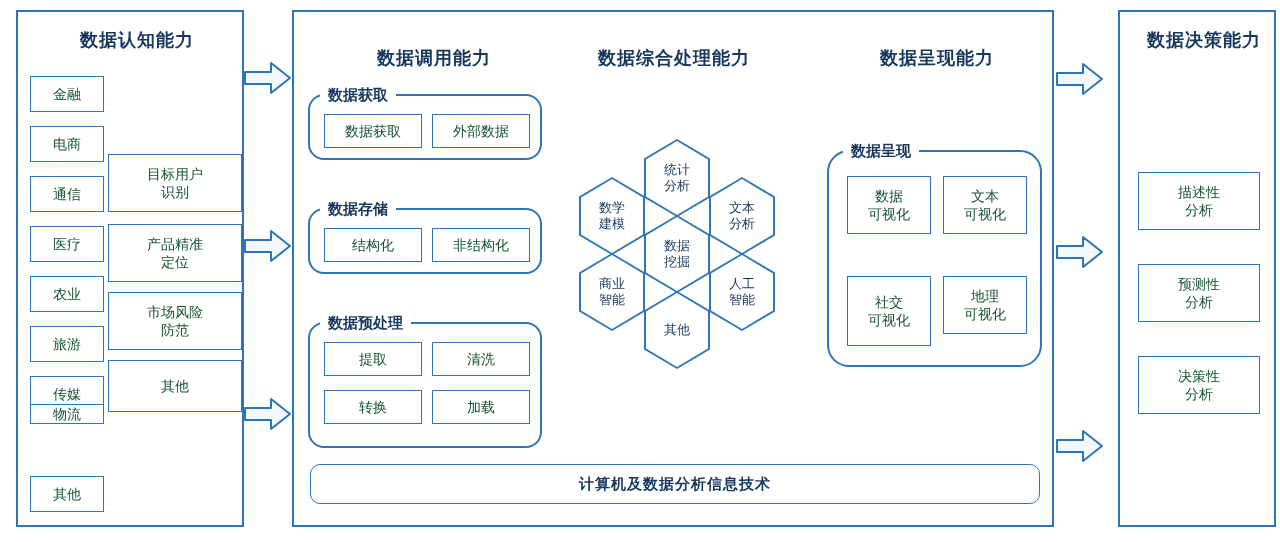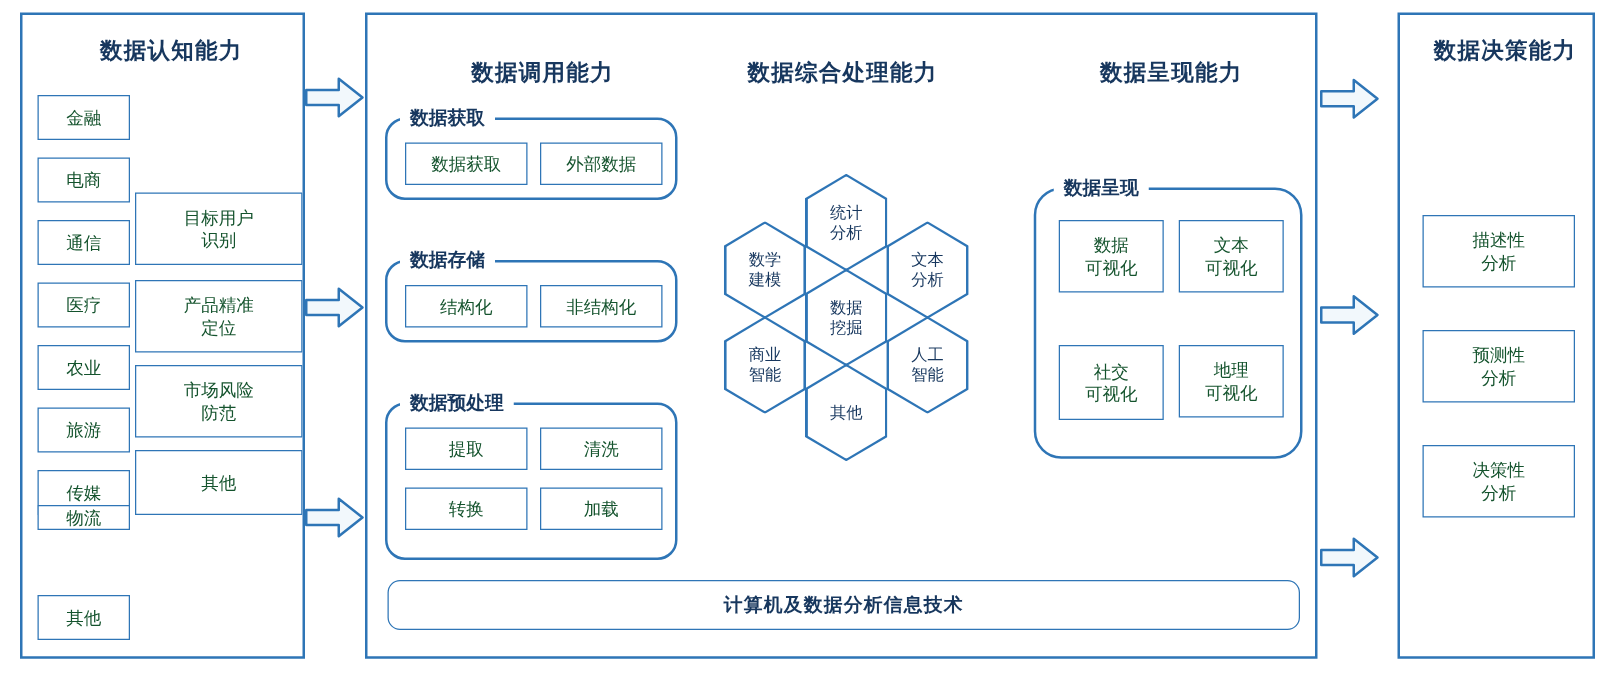--- a/index.html
+++ b/index.html
@@ -143,21 +143,21 @@
       <div class="hex-border"></div>
       <div class="hex-fill">其他</div>
     </div>
 
     <div class="group" style="left:533px;top:138px;width:215px;height:217px;border-radius:22px">
       <div class="group-label" style="left:14px">数据呈现</div>
       <div class="box" style="left:18px;top:24px;width:84px;height:58px">数据
 可视化</div>
       <div class="box" style="left:114px;top:24px;width:84px;height:58px">文本
 可视化</div>
-      <div class="box" style="left:18px;top:124px;width:84px;height:60px">社交
+      <div class="box" style="left:18px;top:124px;width:84px;height:70px">社交
 可视化</div>
       <div class="box" style="left:114px;top:124px;width:84px;height:58px">地理
 可视化</div>
     </div>
 
     <div class="bottom-bar">计算机及数据分析信息技术</div>
   </div>
 
   <div class="arrow" style="left:1056px;top:61px">
     <svg width="48" height="36" viewBox="0 0 48 36">

